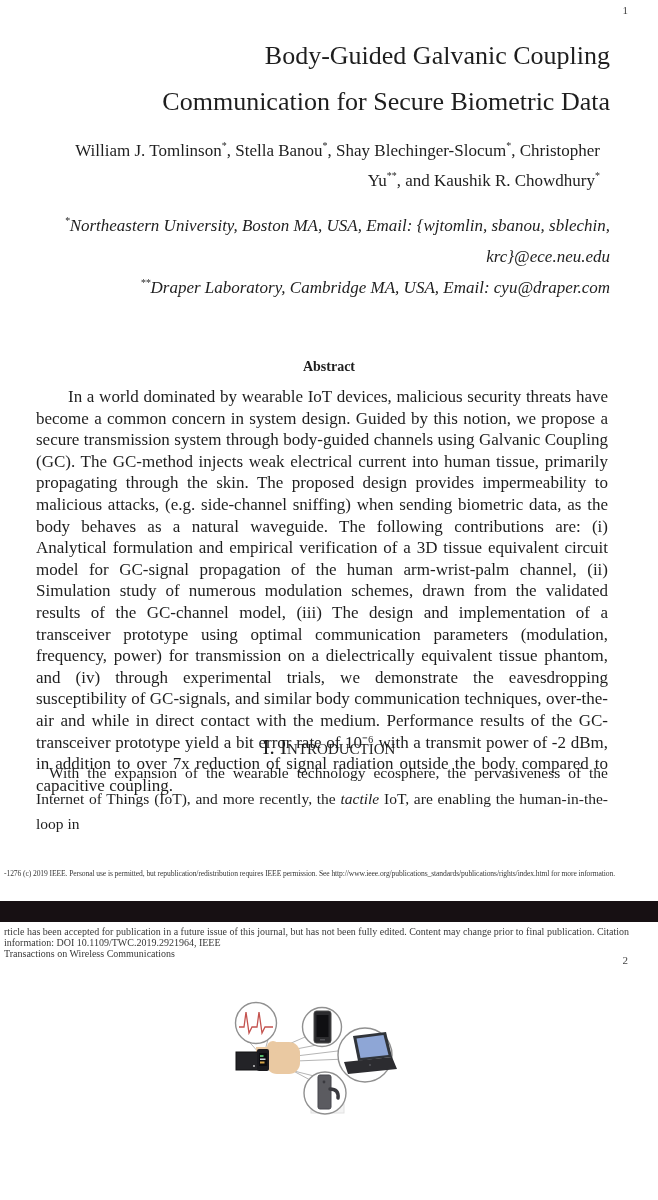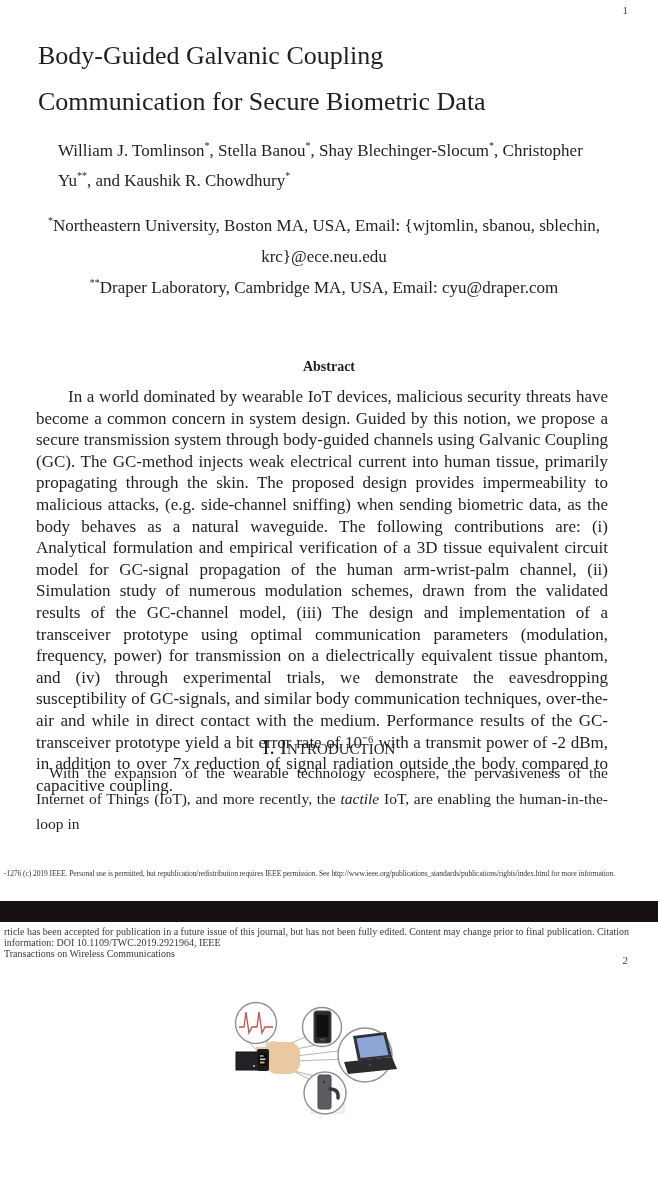--- a/index.html
+++ b/index.html
@@ -7,26 +7,26 @@
   .canvas {
     position:relative; width:658px; height:1200px; margin:0 auto;
     background:#ffffff; overflow:hidden;
     font-family:"Liberation Serif", serif; color:#1e1e1e;
   }
   .pagenum { position:absolute; font-size:11px; color:#444; }
   #p1num { top:4px; right:30px; }
   #p2num { top:954px; right:30px; }
 
   .title { position:absolute; top:33px; left:38px; width:572px;
-           text-align:left; font-size:26px; line-height:46px; font-weight:normal; }
+           text-align:right; font-size:26px; line-height:46px; font-weight:normal; }
   .authors { position:absolute; top:136px; left:58px; width:542px;
-             text-align:left; font-size:17px; line-height:30px; }
+             text-align:right; font-size:17px; line-height:30px; }
   .authors sup, .affils sup { font-size:10px; line-height:0; }
   .affils { position:absolute; top:210px; left:38px; width:572px;
-            text-align:center; font-size:17px; line-height:31px; }
+            text-align:right; font-size:17px; line-height:31px;font-style:italic; }
 
   .abs-head { position:absolute; top:359px; left:0; width:658px;
               text-align:center; font-size:14px; font-weight:bold; }
   .abs-body { position:absolute; top:386px; left:36px; width:572px;
               font-size:17px; line-height:21.6px; text-align:justify;
               text-indent:32px; }
 
   .sec-head { position:absolute; top:735px; left:0; width:658px;
               text-align:center; font-size:21px; font-variant:small-caps; }
   .intro { position:absolute; top:760px; left:36px; width:572px;

